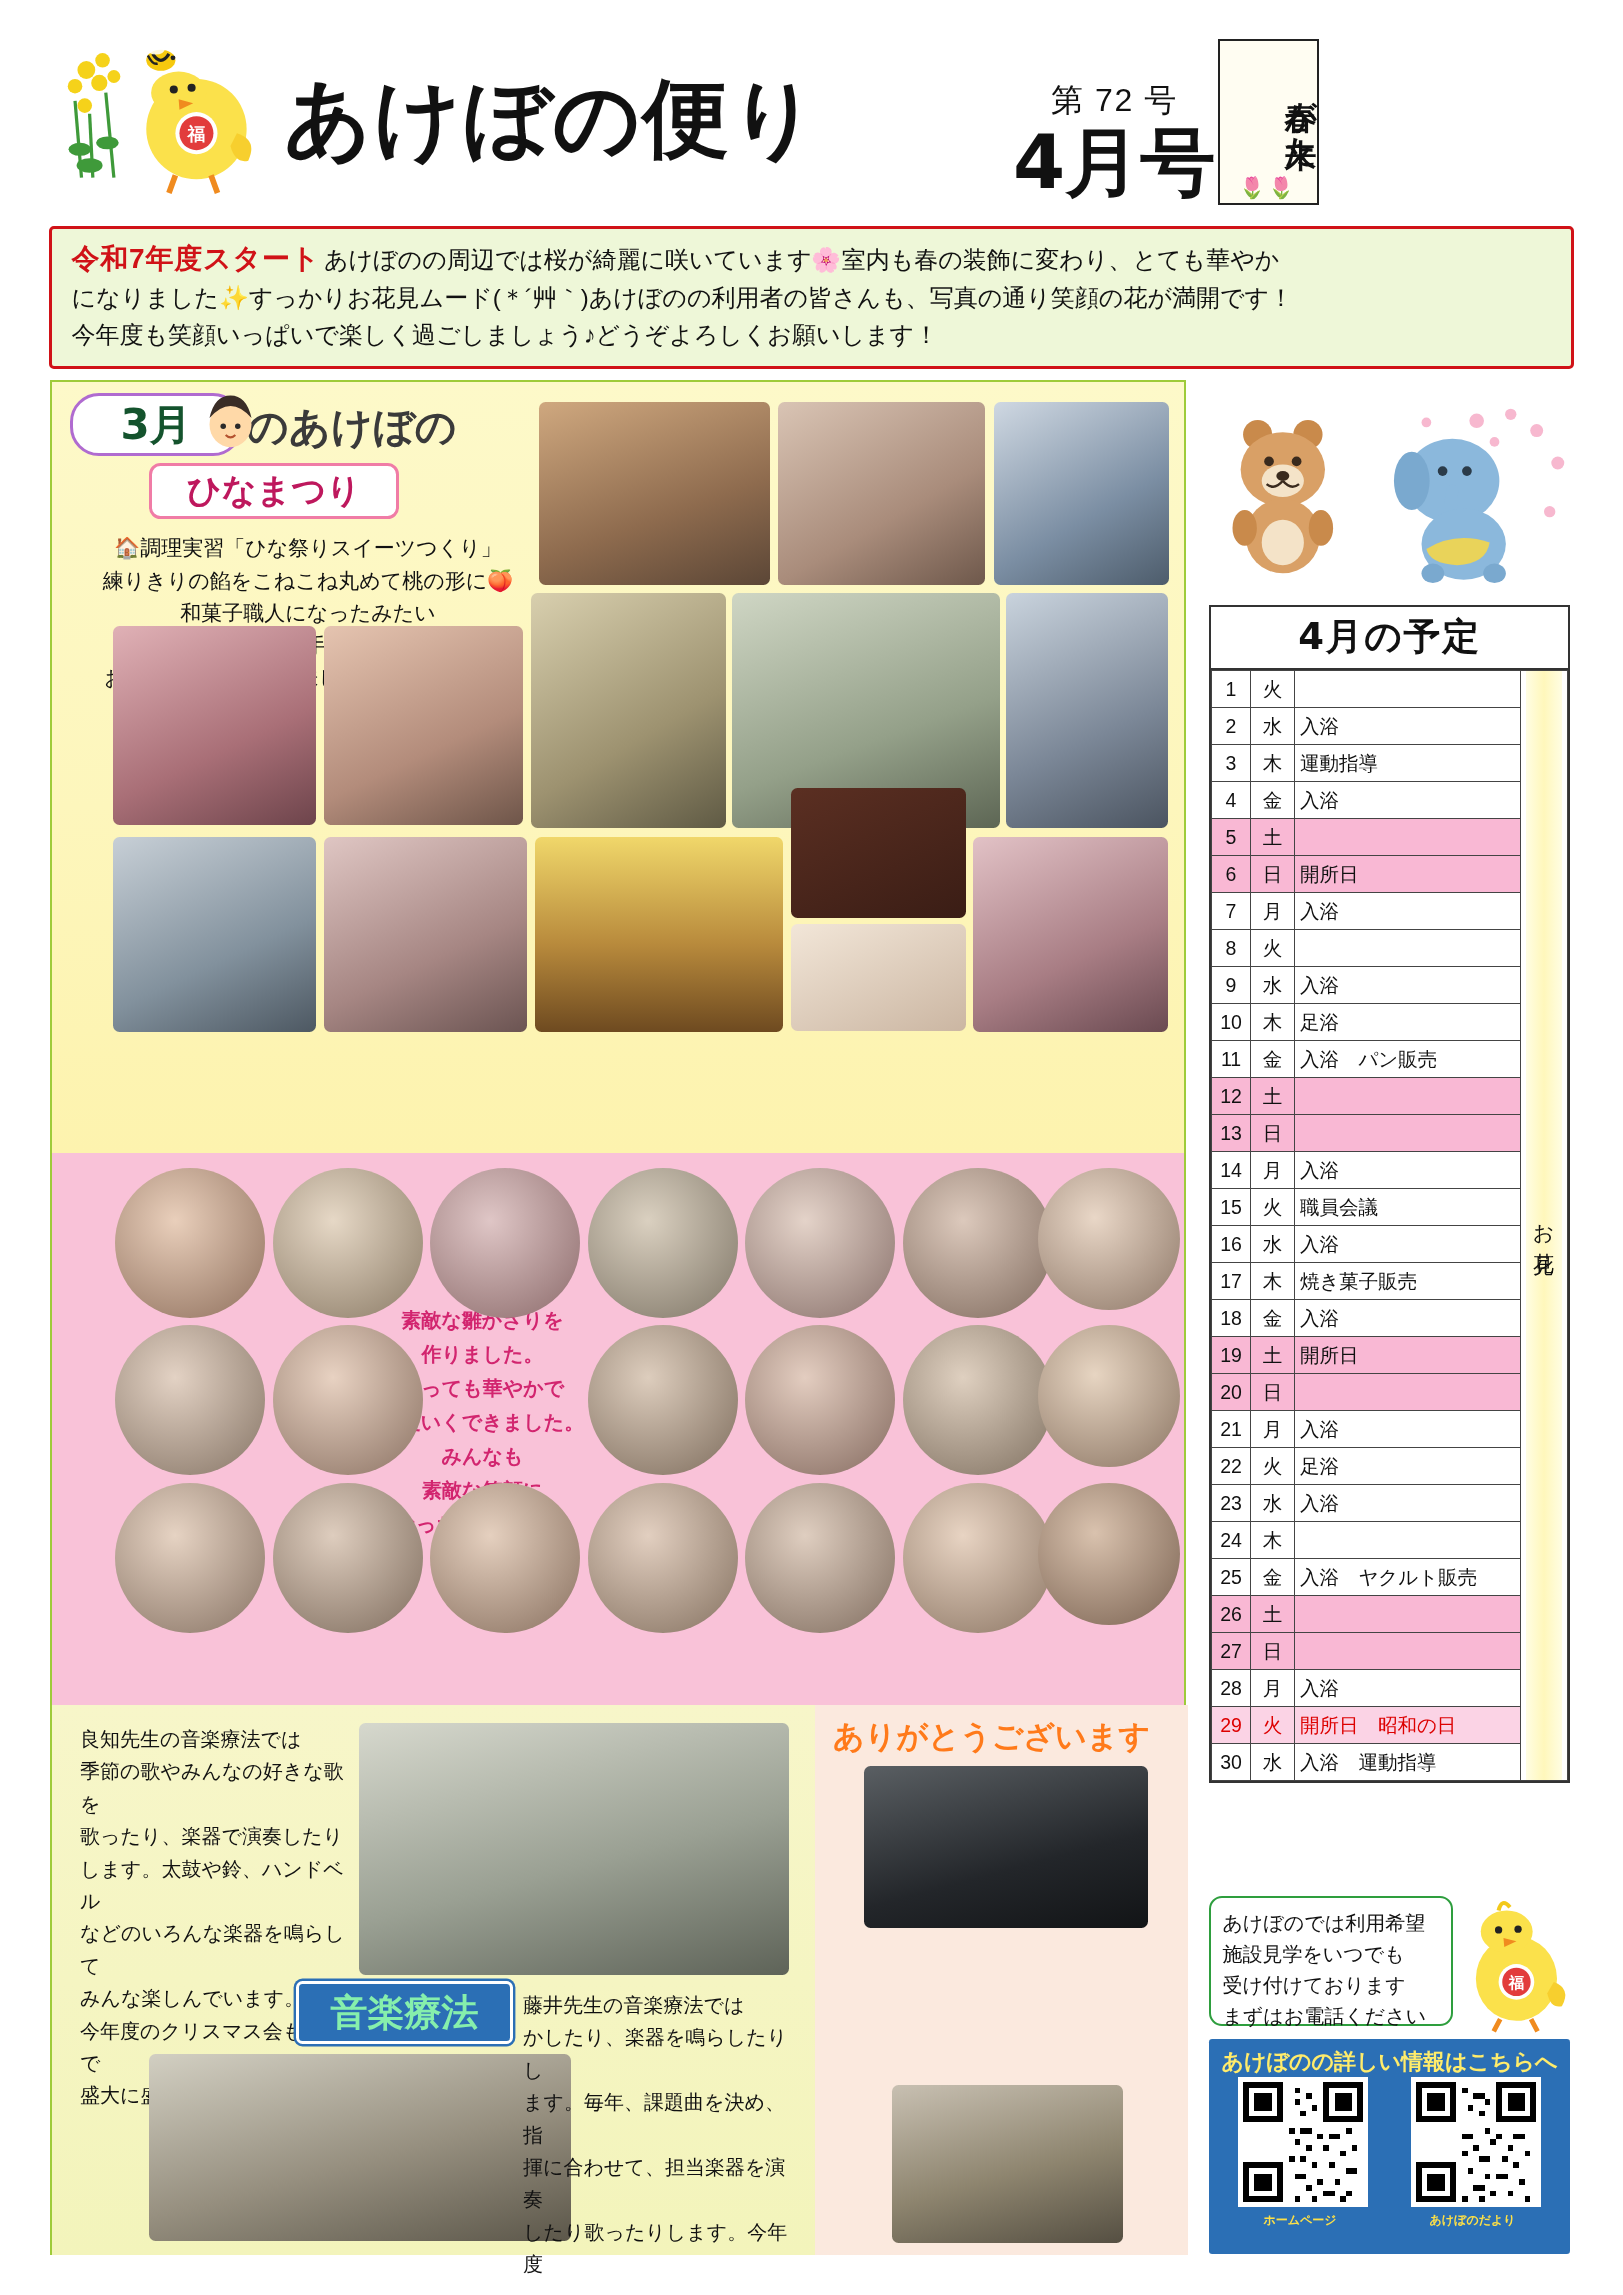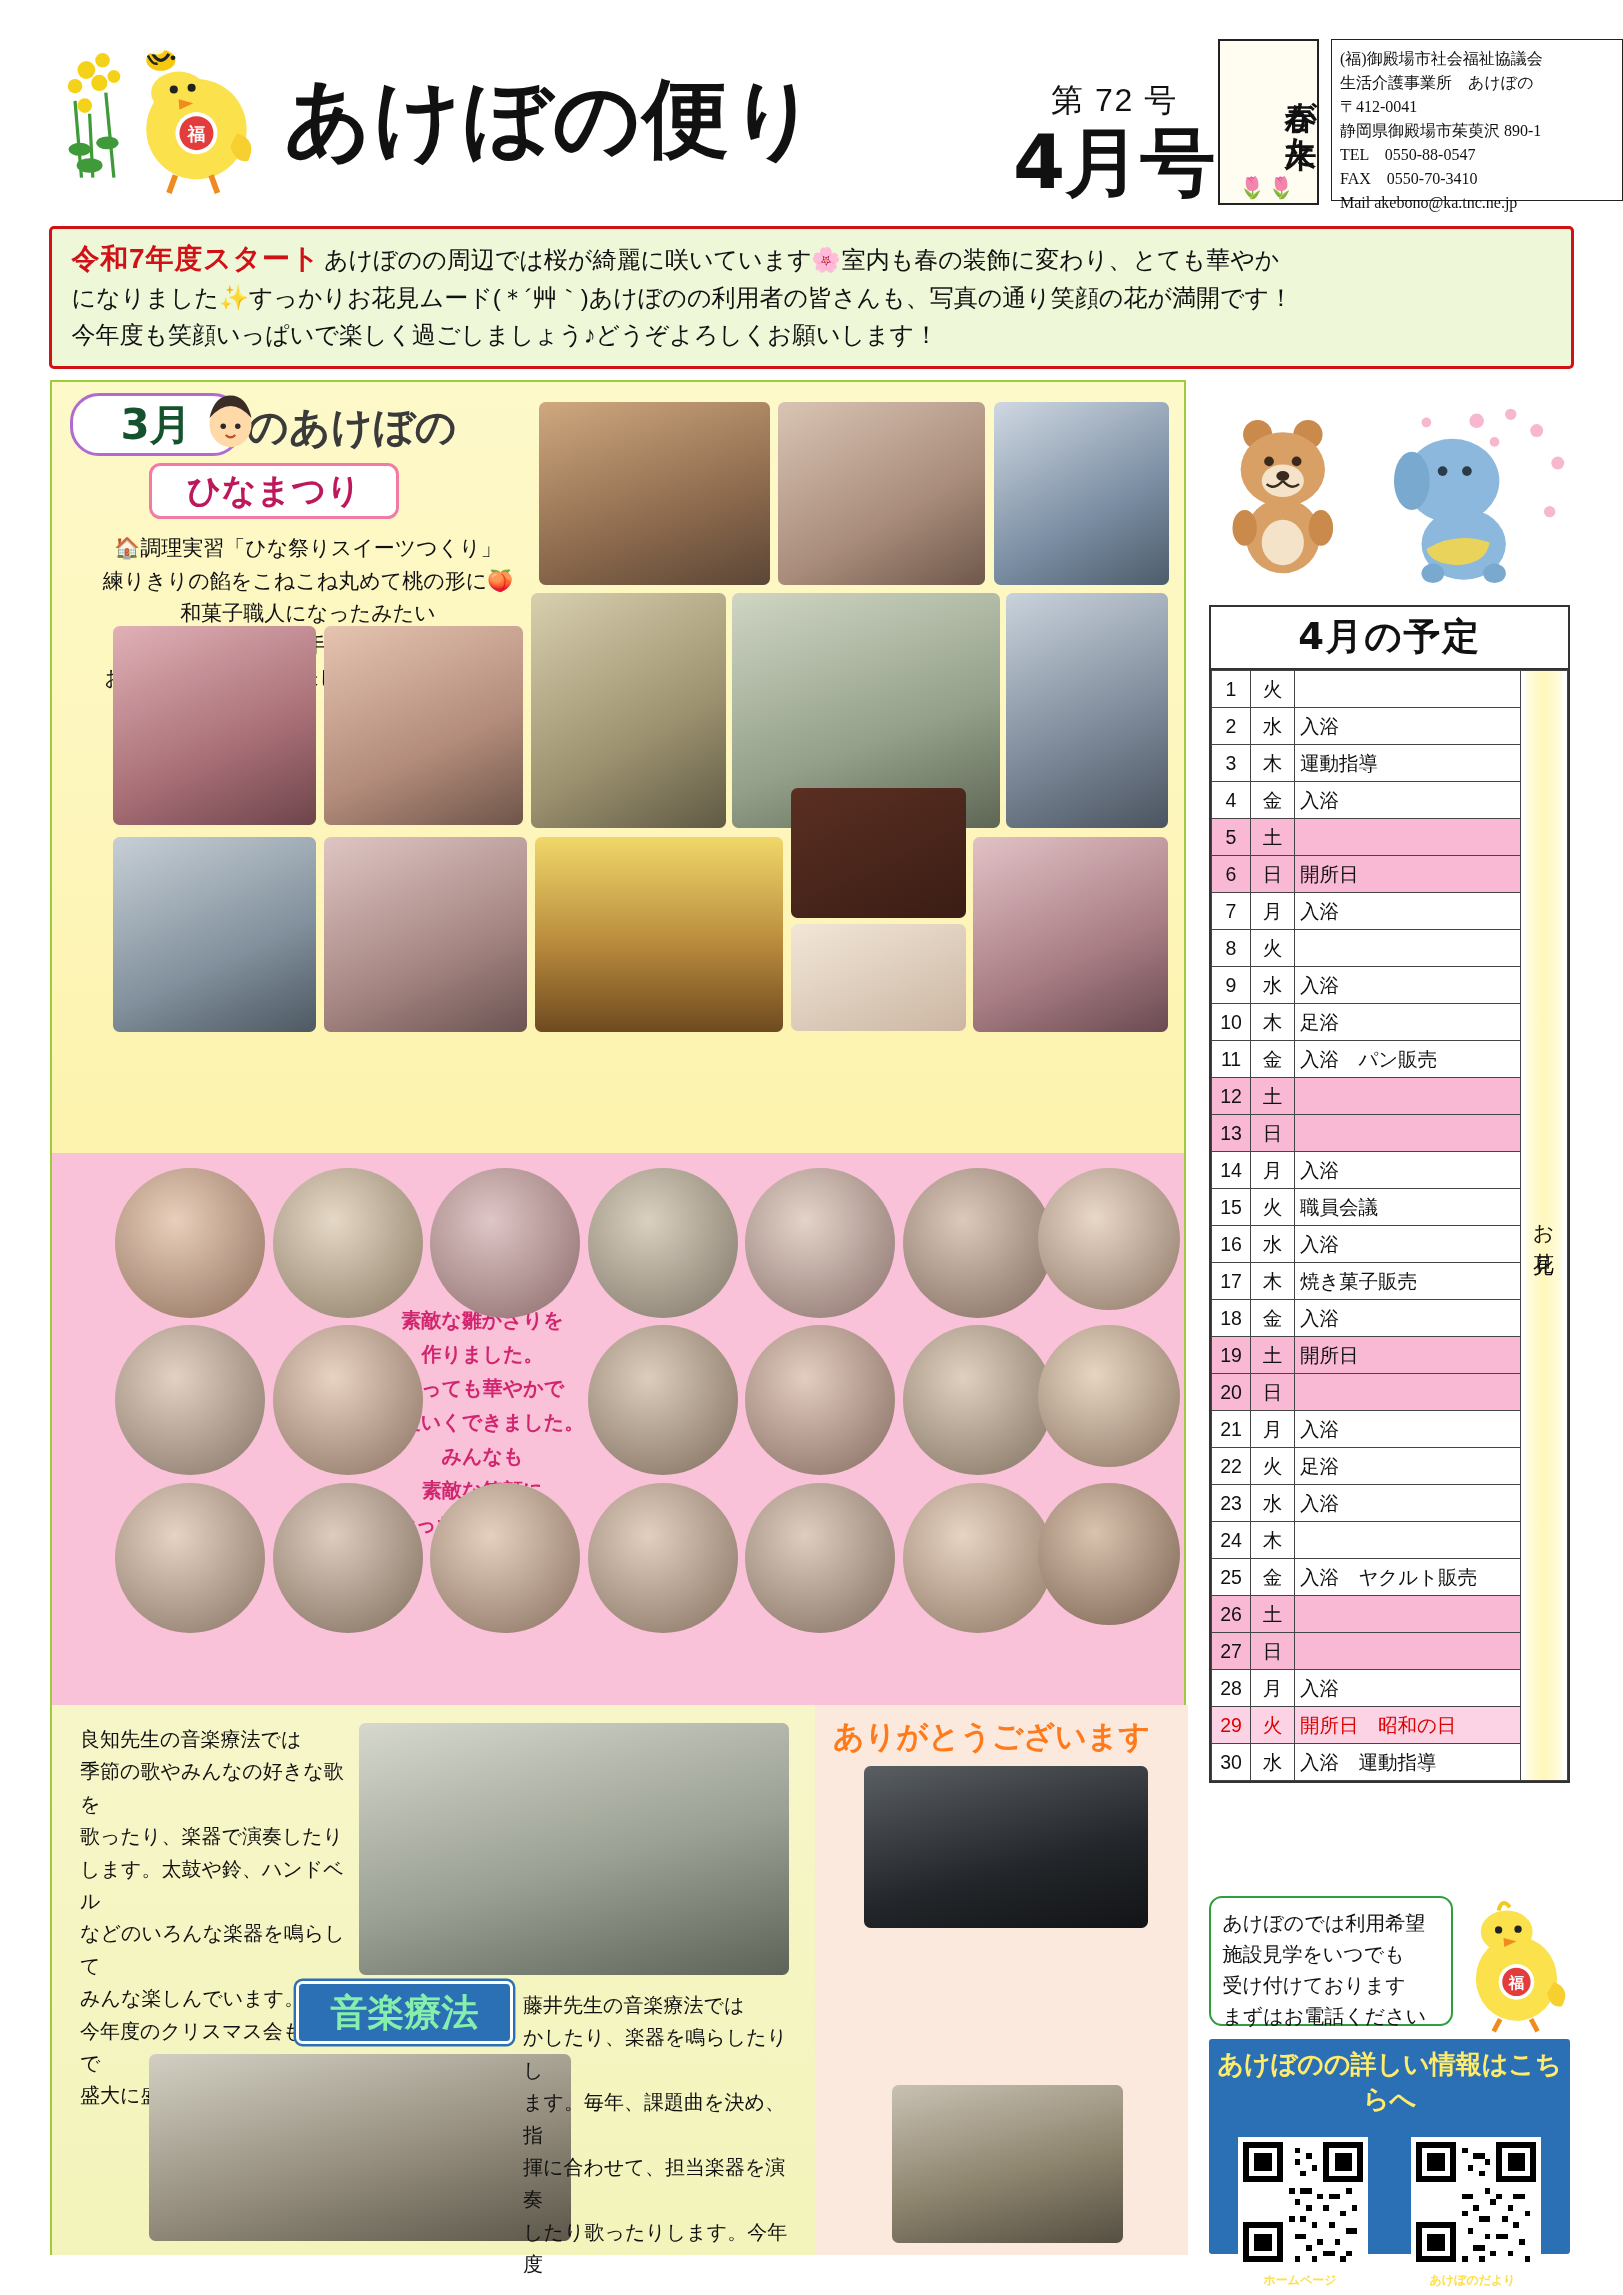--- a/index.html
+++ b/index.html
@@ -332,22 +332,22 @@
     width: 361px; height: 215px;
     background: #2b6fb5;
     border-radius: 3.2px;
     box-sizing: border-box;
     padding: 8px;
   }
   .qr-head {
     text-align: center;
     color: #ffec6b;
     font-weight: bold;
-    font-size: 26px;
-    margin-bottom: 20px;
+    font-size: 22px;
+    margin-bottom: 0;
   }
   .qr-row { display: flex; justify-content: space-around; }
   .qr-box { width: 130px; height: 130px; background: #fff; padding: 4.9px; box-sizing: border-box; }
   .qr-img { width: 100%; height: 100%; }
   .qr-caps { display: flex; justify-content: space-around; margin-top: 4.9px; }
   .qr-cap { color: #fde047; font-size: 12px; font-weight: bold; }
 </style>
 </head>
 <body>
 
@@ -400,29 +400,20 @@
 
     <div class="masthead">あけぼの便り</div>
     <div class="issue-no">第 72 号</div>
     <div class="month-tag">4月号</div>
 
     <div class="haru-box">
       <div class="haru-text">春が来た</div>
       <div class="haru-flowers">🌷🌷</div>
     </div>
 
-    <div class="org-box">
-      <div>(福)御殿場市社会福祉協議会</div>
-      <div>生活介護事業所　あけぼの</div>
-      <div>〒412-0041</div>
-      <div>静岡県御殿場市茱萸沢 890-1</div>
-      <div>TEL　0550-88-0547</div>
-      <div>FAX　0550-70-3410</div>
-      <div>Mail akebono@ka.tnc.ne.jp</div>
-    </div>
   </div>
 
   <div class="greeting">
     <span class="lead">令和7年度スタート</span>
     <span class="body">あけぼのの周辺では桜が綺麗に咲いています🌸室内も春の装飾に変わり、とても華やか</span>
     <div class="body">になりました✨すっかりお花見ムード(＊´艸｀)あけぼのの利用者の皆さんも、写真の通り笑顔の花が満開です！</div>
     <div class="body">今年度も笑顔いっぱいで楽しく過ごしましょう♪どうぞよろしくお願いします！</div>
   </div>
 
   <div class="main-panel">

